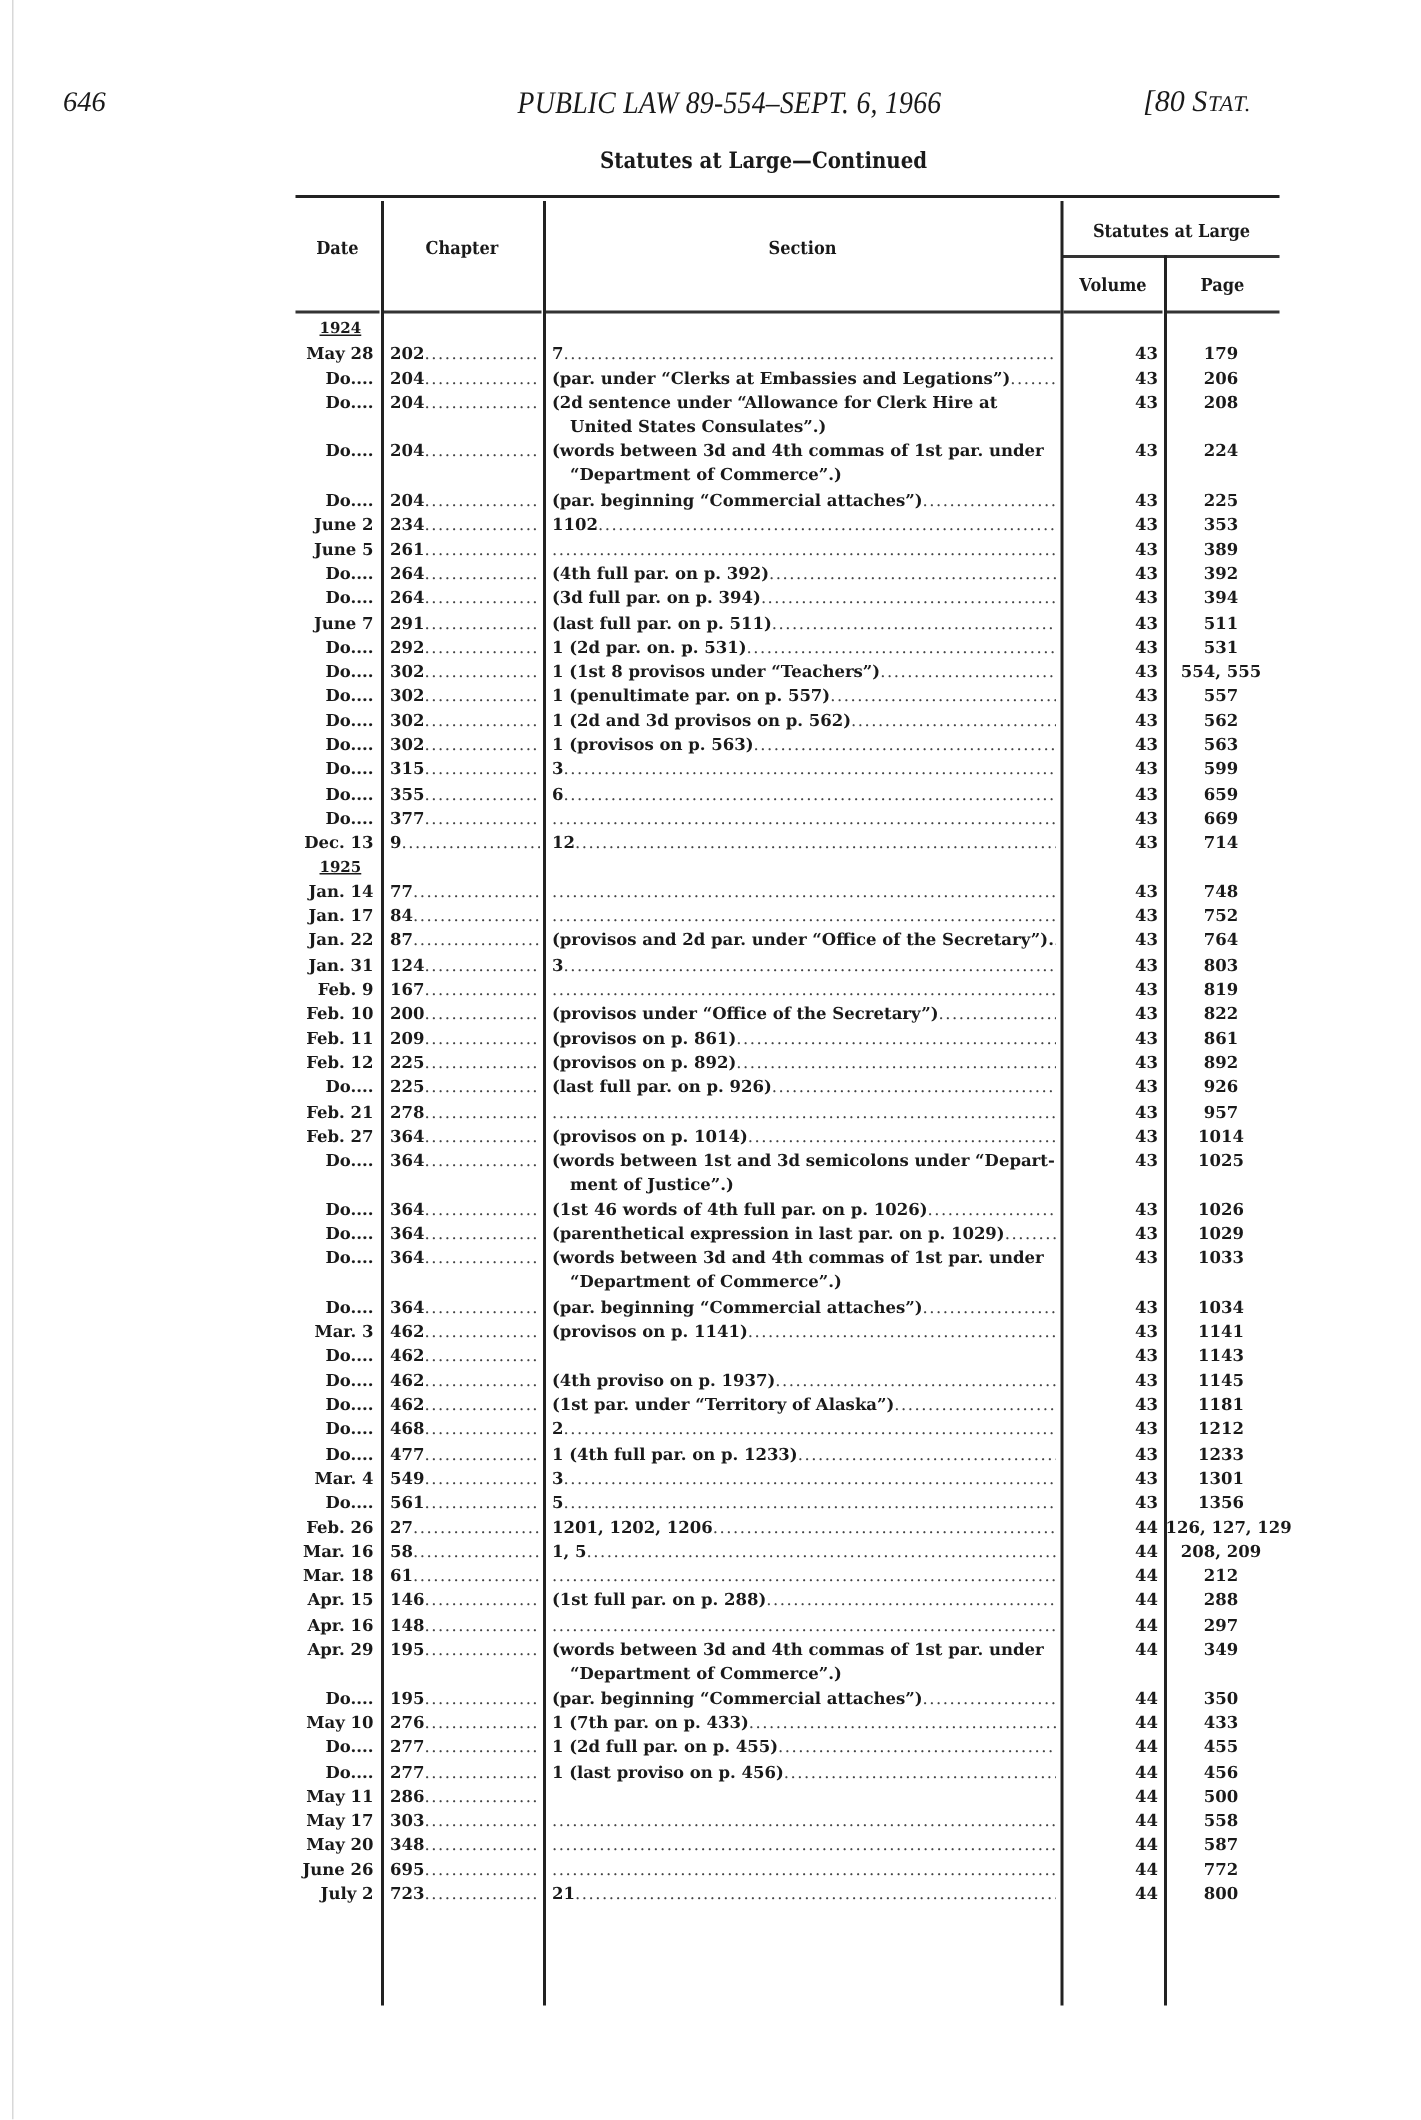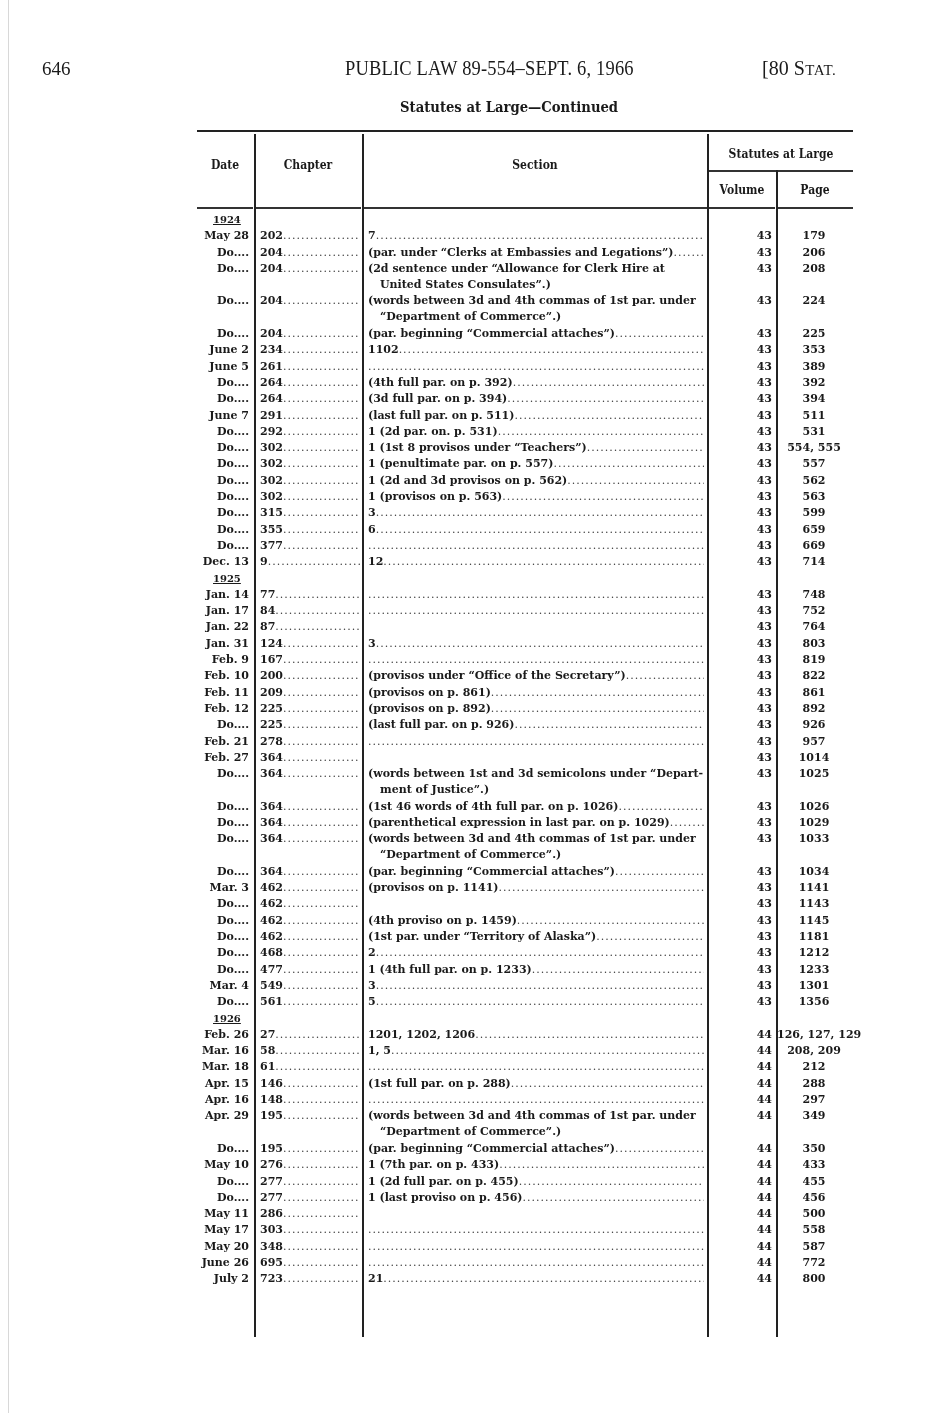--- a/index.html
+++ b/index.html
@@ -1,21 +1,21 @@
 <!DOCTYPE html>
 <html><head>
 <meta charset="utf-8">
 <style>
   html, body { margin: 0; padding: 0; background: #ffffff; }
   body {
     width: 947px; height: 1413px; position: relative; overflow: hidden;
     font-family: "DejaVu Serif", "Liberation Serif", serif; color: #1a1a1a;
   }
   .page-edge { position: absolute; left: 8px; top: 0; width: 1px; height: 1413px; background: #d8d8d8; }
-  .run-head { position: absolute; top: 54px; left: 0; width: 947px; height: 30px; }
+  .run-head { position: absolute; top: 54px; left: 0; width: 947px; height: 30px; font-style: italic; }
   .pg-num { position: absolute; left: 42px; top: 4px; font-family: "Liberation Serif", serif; font-size: 19px; }
   .pl-title { position: absolute; left: 345px; top: 2px; font-family: "Liberation Serif", serif; font-size: 21px; letter-spacing: 0.2px; transform: scaleX(0.88); transform-origin: left; white-space: nowrap; }
   .stat-ref { position: absolute; left: 762px; top: 3px; font-family: "Liberation Serif", serif; font-size: 20px; white-space: nowrap; }
   .stat-ref .sc { font-size: 15px; letter-spacing: 0.5px; }
   .tbl-title { position: absolute; top: 98px; left: 0; width: 947px; text-align: left; }
   .tbl-title span { position: absolute; left: 400px; font-size: 15px; font-weight: bold; transform: scaleX(0.88); transform-origin: left; white-space: nowrap; }
 
   .table { position: absolute; left: 197px; top: 130px; width: 656px; }
   .rule-top { position: absolute; left: 0; top: 0; width: 656px; height: 2px; background: #222; }
   .rule-hdr { position: absolute; top: 77px; height: 2px; background: #333; }
@@ -446,20 +446,26 @@
         <div class="c-page">752</div>
       </div>
       <div class="row">
         <div class="c-date">Jan. 22</div>
         <div class="c-chap">
           <div class="chap-inner">
             <span class="txt">87</span>
             <span class="lead"></span>
           </div>
         </div>
+        <div class="c-sec">
+          <div class="line">
+            <span class="txt">(provisos and 2d par. under “Office of the Secretary”).</span>
+            <span class="lead"></span>
+          </div>
+        </div>
         <div class="c-vol">43</div>
         <div class="c-page">764</div>
       </div>
       <div class="row">
         <div class="c-date">Jan. 31</div>
         <div class="c-chap">
           <div class="chap-inner">
             <span class="txt">124</span>
             <span class="lead"></span>
           </div>
@@ -573,20 +579,26 @@
           </div>
         </div>
         <div class="c-vol">43</div>
         <div class="c-page">957</div>
       </div>
       <div class="row">
         <div class="c-date">Feb. 27</div>
         <div class="c-chap">
           <div class="chap-inner">
             <span class="txt">364</span>
+            <span class="lead"></span>
+          </div>
+        </div>
+        <div class="c-sec">
+          <div class="line">
+            <span class="txt">(provisos on p. 1014)</span>
             <span class="lead"></span>
           </div>
         </div>
         <div class="c-vol">43</div>
         <div class="c-page">1014</div>
       </div>
       <div class="row two">
         <div class="c-date">Do....</div>
         <div class="c-chap">
           <div class="chap-inner">
@@ -706,21 +718,21 @@
       <div class="row">
         <div class="c-date">Do....</div>
         <div class="c-chap">
           <div class="chap-inner">
             <span class="txt">462</span>
             <span class="lead"></span>
           </div>
         </div>
         <div class="c-sec">
           <div class="line">
-            <span class="txt">(4th proviso on p. 1459)</span>
+            <span class="txt">(4th proviso on p. 1937)</span>
             <span class="lead"></span>
           </div>
         </div>
         <div class="c-vol">43</div>
         <div class="c-page">1145</div>
       </div>
       <div class="row">
         <div class="c-date">Do....</div>
         <div class="c-chap">
           <div class="chap-inner">
@@ -797,23 +809,20 @@
           </div>
         </div>
         <div class="c-sec">
           <div class="line">
             <span class="txt">5</span>
             <span class="lead"></span>
           </div>
         </div>
         <div class="c-vol">43</div>
         <div class="c-page">1356</div>
-      </div>
-      <div class="row year">
-        <div class="c-date year">1926</div>
       </div>
       <div class="row">
         <div class="c-date">Feb. 26</div>
         <div class="c-chap">
           <div class="chap-inner">
             <span class="txt">27</span>
             <span class="lead"></span>
           </div>
         </div>
         <div class="c-sec">

